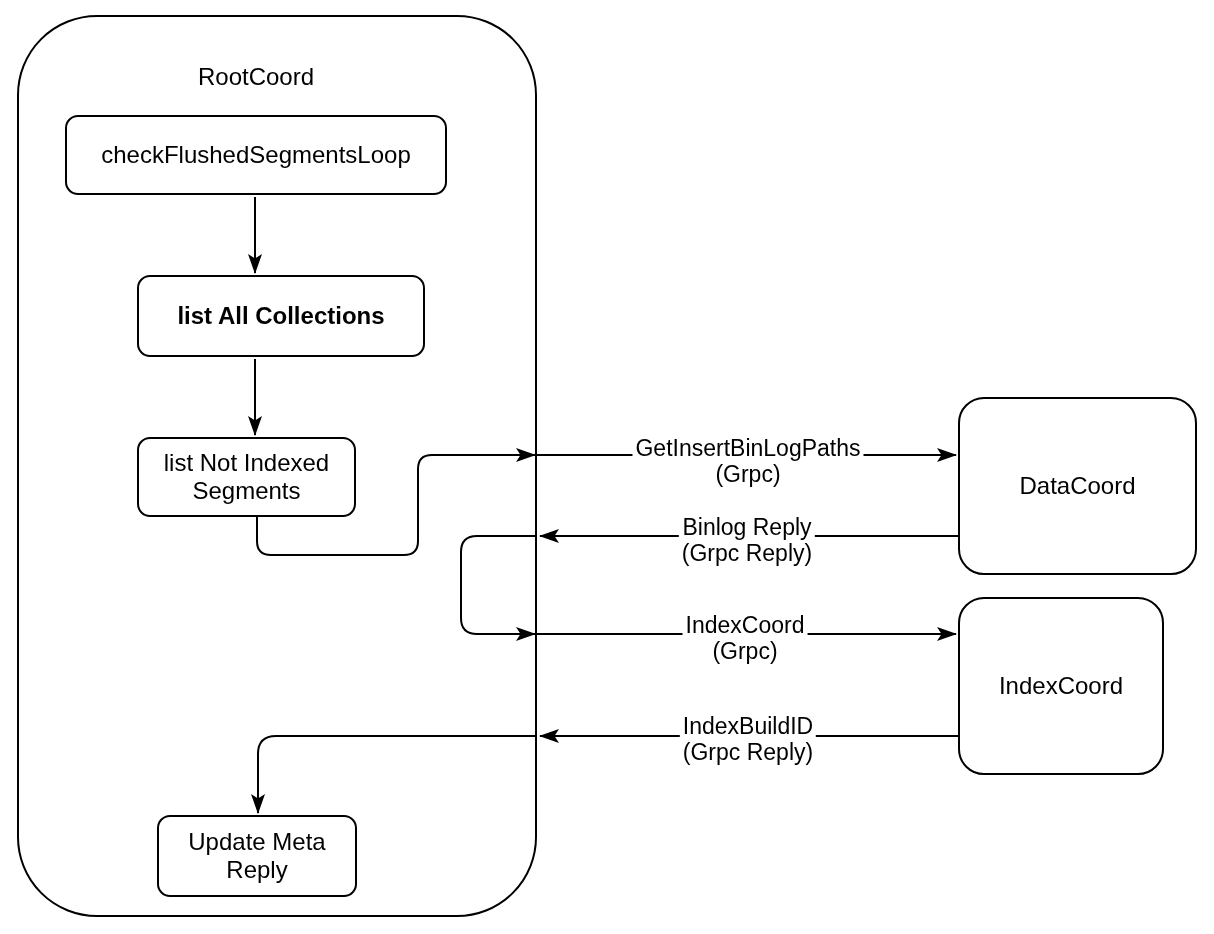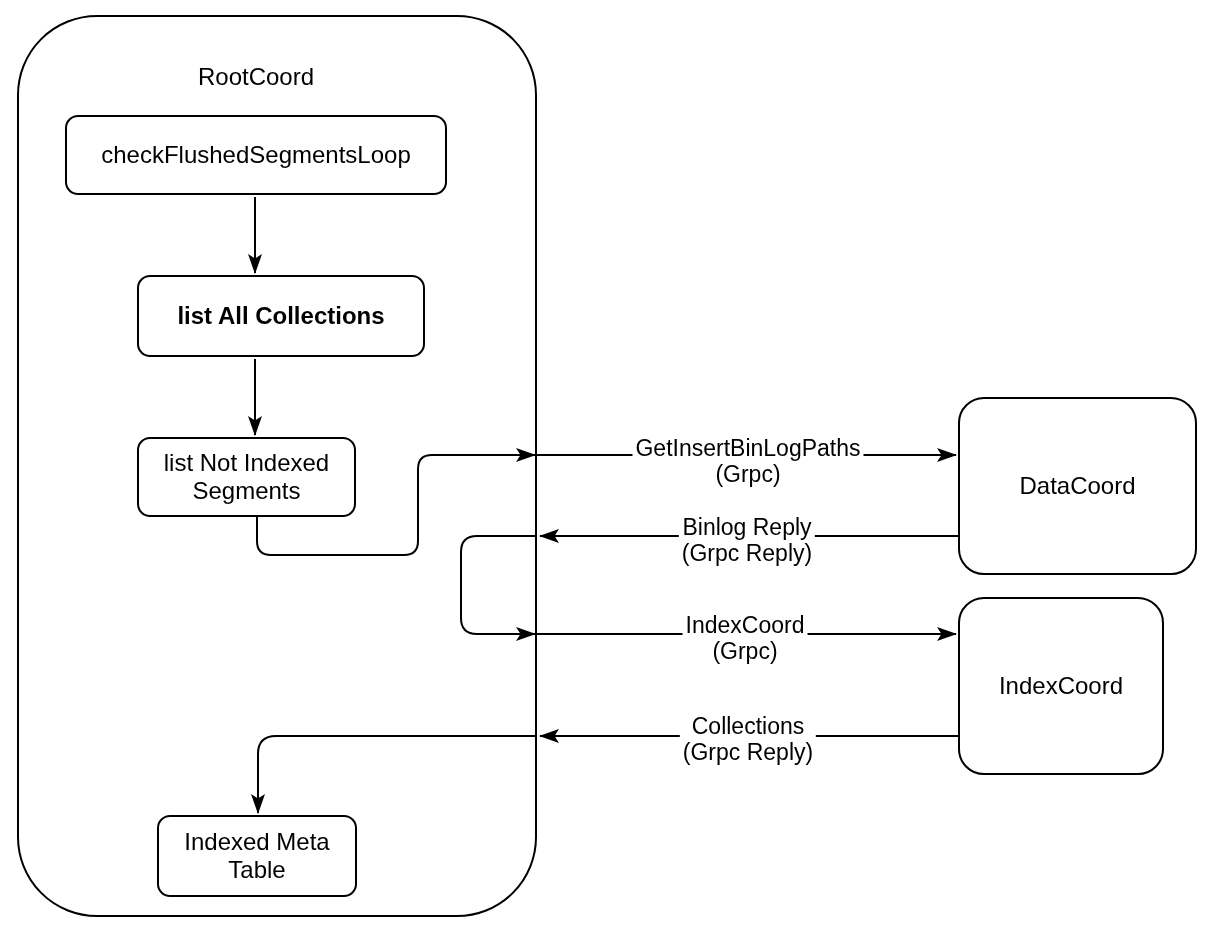--- a/index.html
+++ b/index.html
@@ -111,40 +111,40 @@
     <div>Binlog Reply</div>
     <div>(Grpc Reply)</div>
   </div>
 
   <div class="edge-label" style="left:745px; top:638px;">
     <div>IndexCoord</div>
     <div>(Grpc)</div>
   </div>
 
   <div class="edge-label" style="left:748px; top:739px;">
-    <div>Collections</div>
+    <div>IndexBuildID</div>
     <div>(Grpc Reply)</div>
   </div>
 
   <div class="container-title" style="left:256px; top:77px;">RootCoord</div>
 
   <div class="node" style="left:65px; top:115px; width:382px; height:80px;">
     <span>checkFlushedSegmentsLoop</span>
   </div>
 
   <div class="node" style="left:137px; top:275px; width:288px; height:82px;font-weight:bold;">
     <span>list All Collections</span>
   </div>
 
   <div class="node" style="left:137px; top:437px; width:219px; height:80px;">
     <span>list Not Indexed Segments</span>
   </div>
 
   <div class="node" style="left:157px; top:815px; width:200px; height:82px;">
-    <span>Indexed Meta Table</span>
+    <span>Update Meta Reply</span>
   </div>
 
   <div class="node big" style="left:958px; top:397px; width:239px; height:178px;">
     <span>DataCoord</span>
   </div>
 
   <div class="node big" style="left:958px; top:597px; width:206px; height:178px;">
     <span>IndexCoord</span>
   </div>
 

